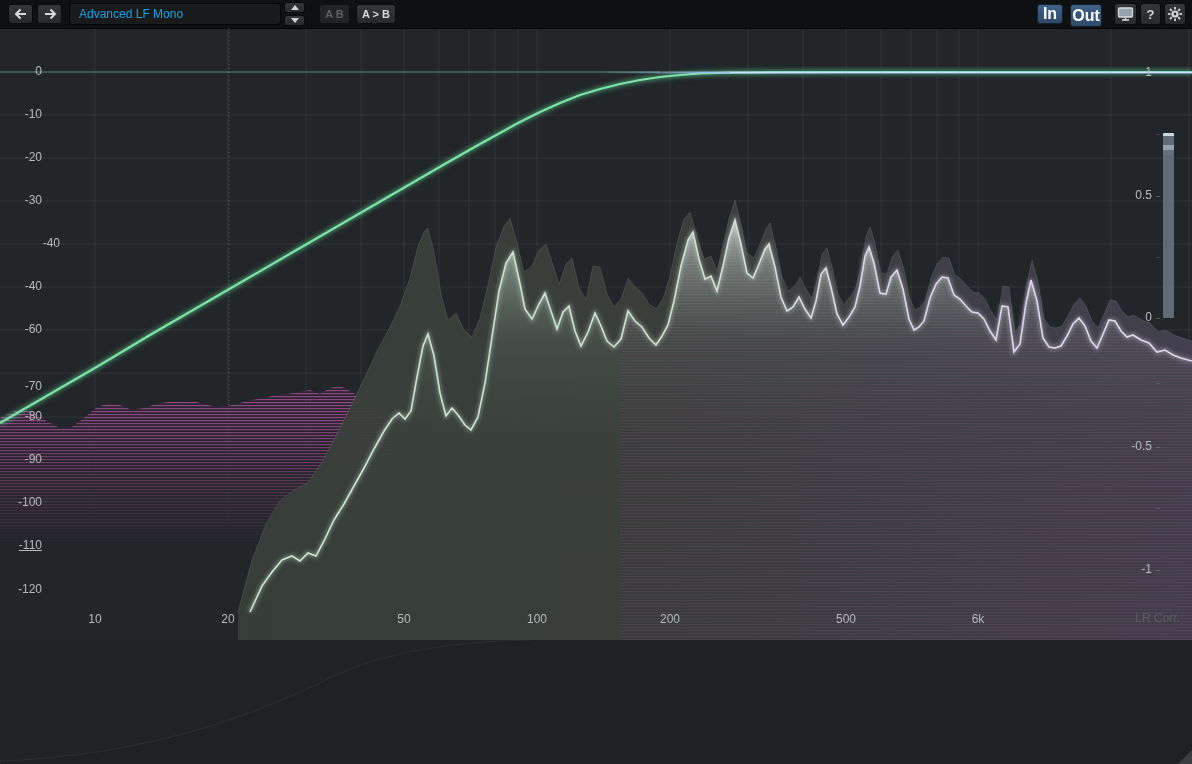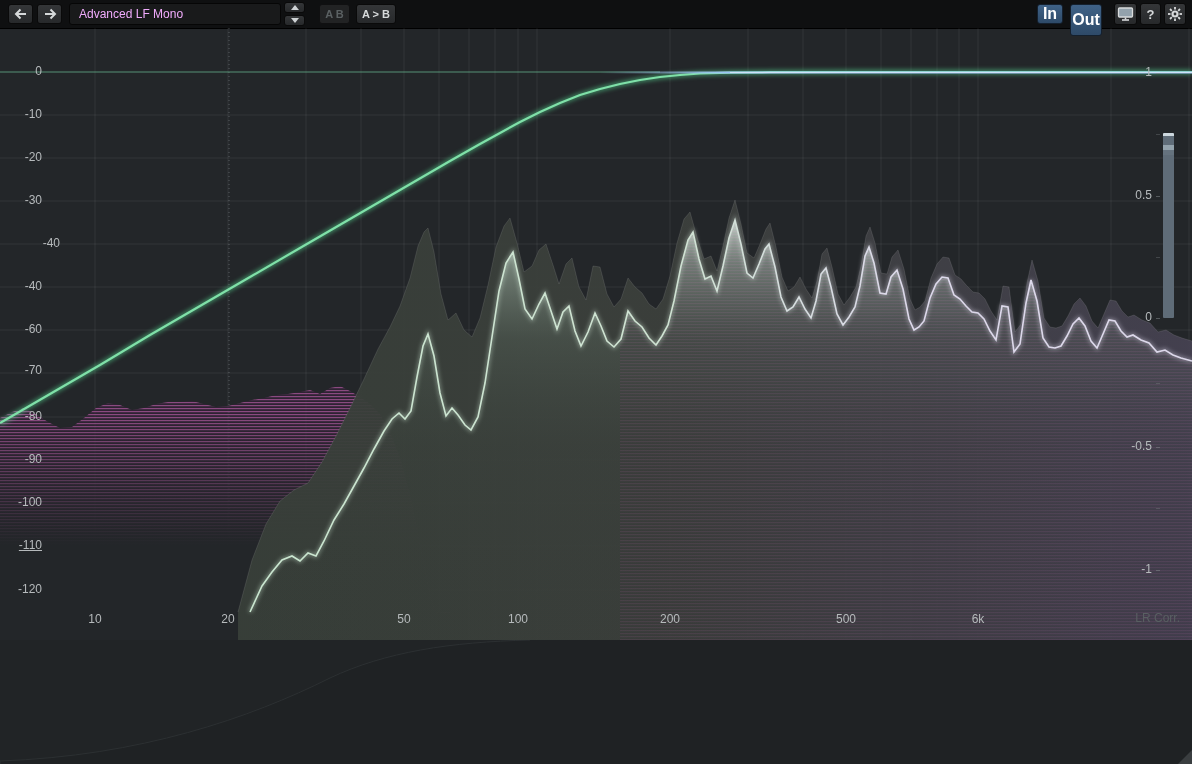--- a/index.html
+++ b/index.html
@@ -5,21 +5,21 @@
   html,body{margin:0;padding:0;background:#000;}
   .app{position:relative;width:1192px;height:764px;background:#232629;overflow:hidden;
        font-family:"Liberation Sans",sans-serif;color:#dfe2e3;-webkit-font-smoothing:antialiased;}
   
   .topbar{position:absolute;left:0;top:0;width:100%;height:28px;background:#0f1011;border-bottom:1px solid #000;}
   .tb-btn{position:absolute;background:linear-gradient(#343638,#27292b);border:1px solid #0a0a0a;
           border-radius:3px;box-sizing:border-box;display:flex;align-items:center;justify-content:center;
           color:#d6d9da;font-size:11px;font-weight:bold;cursor:default;}
   .tb-blue{background:linear-gradient(#3f6287,#2e4a68);border:1px solid #14202e;color:#fff;font-size:16px;}
   .preset{position:absolute;left:69px;top:3px;width:212px;height:22px;background:#191a1b;border:1px solid #060606;
-          border-radius:3px;box-sizing:border-box;font-size:12px;color:#f0abfc;line-height:20px;padding-left:9px;}
+          border-radius:3px;box-sizing:border-box;font-size:12px;color:#0ea5e9;line-height:20px;padding-left:9px;}
   .stepper{position:absolute;left:284px;top:2px;width:21px;height:24px;}
   .step-half{position:absolute;left:0;width:21px;height:11px;background:linear-gradient(#343638,#27292b);
              border:1px solid #0a0a0a;border-radius:3px;box-sizing:border-box;display:flex;align-items:center;justify-content:center;}
   .tri-up{width:0;height:0;border-left:4px solid transparent;border-right:4px solid transparent;border-bottom:5px solid #cfd3d5;}
   .tri-dn{width:0;height:0;border-left:4px solid transparent;border-right:4px solid transparent;border-top:5px solid #cfd3d5;}
   .dim{color:#5b6163;}
   
   .graph{position:absolute;left:0;top:28px;width:1192px;height:612px;}
   .graph svg{position:absolute;left:0;top:0;}
   .axis-label{position:absolute;font-size:12px;color:#b6babc;pointer-events:none;}
@@ -66,21 +66,21 @@
     </div>
     <div class="tb-btn" style="left:319px;top:4px;width:31px;height:20px;background:#222324;border-color:#101011;">
         <span class="dim">A B</span>
       </div>
     <div class="tb-btn" style="left:356px;top:4px;width:40px;height:20px;">
         <span>A &gt; B</span>
       </div>
     <div class="tb-btn tb-blue" style="left:1037px;top:4px;width:26px;height:20px;">
         <span>In</span>
       </div>
-    <div class="tb-btn tb-blue" style="left:1070px;top:4px;width:32px;height:32px;">
+    <div class="tb-btn tb-blue" style="left:1070px;top:4px;width:32px;height:23px;">
         <span>Out</span>
       </div>
     <div class="tb-btn" style="left:1114px;top:3px;width:23px;height:22px;">
       <svg class="icon-svg" width="17" height="16" viewBox="0 0 17 16">
         <rect x="1.5" y="2" width="14" height="9" rx="1" fill="#93a2ac" stroke="#d8dadb" stroke-width="1.3"></rect>
         <line x1="8.5" y1="11.5" x2="8.5" y2="13.5" stroke="#d8dadb" stroke-width="1.6"></line>
         <line x1="5" y1="14" x2="12" y2="14" stroke="#d8dadb" stroke-width="1.6"></line>
       </svg>
     </div>
     <div class="tb-btn" style="left:1140px;top:3px;width:21px;height:22px;font-size:13px;">
@@ -203,32 +203,32 @@
         <line x1="730" y1="72.5" x2="1192" y2="72.5" stroke="#d9e6fa" stroke-width="0.9" opacity="0.9"></line>
       </svg>
     <div id="db-labels">
         <div class="axis-label db-label" style="left:2px;top:36px;">0</div>
         <div class="axis-label db-label" style="left:2px;top:79px;">-10</div>
         <div class="axis-label db-label" style="left:2px;top:122px;">-20</div>
         <div class="axis-label db-label" style="left:2px;top:165px;">-30</div>
         <div class="axis-label db-label" style="left:20px;top:208px;">-40</div>
         <div class="axis-label db-label" style="left:2px;top:251px;">-40</div>
         <div class="axis-label db-label" style="left:2px;top:294px;">-60</div>
-        <div class="axis-label db-label" style="left:2px;top:335px;">-70</div>
+        <div class="axis-label db-label" style="left:2px;top:351px;">-70</div>
         <div class="axis-label db-label" style="left:2px;top:381px;">-80</div>
         <div class="axis-label db-label" style="left:2px;top:424px;">-90</div>
         <div class="axis-label db-label" style="left:2px;top:467px;">-100</div>
         <div class="axis-label db-label" style="left:2px;top:510px;text-decoration:underline;">-110</div>
         <div class="axis-label db-label" style="left:2px;top:554px;">-120</div>
       </div>
     <div id="freq-labels">
         <div class="axis-label fq-label" style="left:95px;top:584px;">10</div>
         <div class="axis-label fq-label" style="left:228px;top:584px;">20</div>
         <div class="axis-label fq-label" style="left:404px;top:584px;">50</div>
-        <div class="axis-label fq-label" style="left:518px;top:584px;">100</div>
+        <div class="axis-label fq-label" style="left:537px;top:584px;">100</div>
         <div class="axis-label fq-label" style="left:670px;top:584px;">200</div>
         <div class="axis-label fq-label" style="left:846px;top:584px;">500</div>
         <div class="axis-label fq-label" style="left:978px;top:584px;">6k</div>
       </div>
     <div id="corr-labels">
         <div class="axis-label corr-label" style="left:1106px;top:37px;">1</div>
         <div class="corr-tickmark" style="left:1156px;top:45px;"></div>
         <div class="axis-label corr-label" style="left:1106px;top:160px;">0.5</div>
         <div class="corr-tickmark" style="left:1156px;top:168px;"></div>
         <div class="axis-label corr-label" style="left:1106px;top:282px;">0</div>

